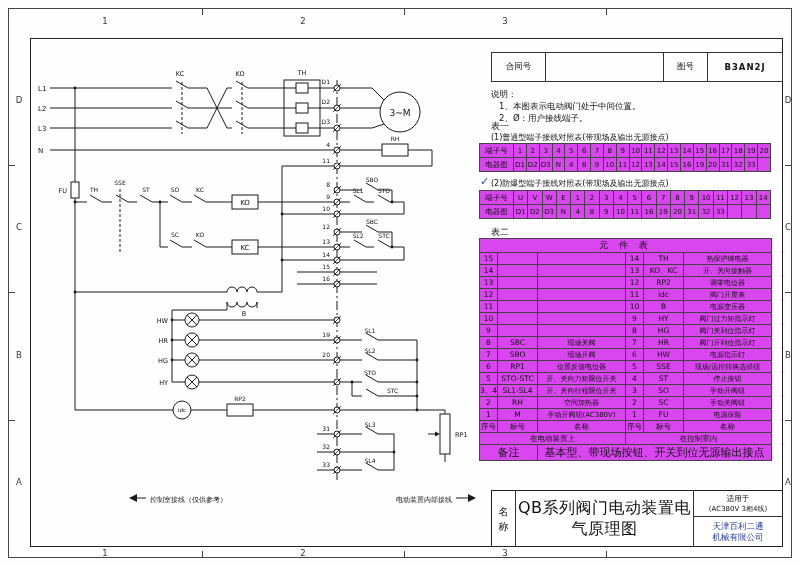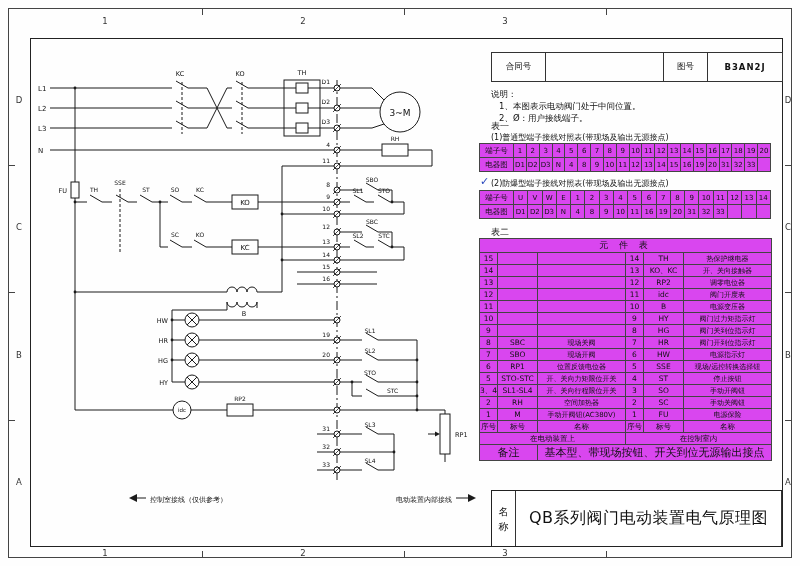--- a/index.html
+++ b/index.html
@@ -522,15 +522,23 @@
           <td class="rem" colspan="4">基本型、带现场按钮、开关到位无源输出接点</td>
         </tr>
   </tbody>
     </table>
 
   <div class="title-block">
     <div class="tb-label">
         <span>名称</span>
       </div>
     <div class="tb-name">QB系列阀门电动装置电气原理图</div>
+    <div class="tb-right">
+      <div class="tb-apply">适用于</div>
+      <div class="tb-spec">(AC380V 3相4线)</div>
+      <div class="tb-co">
+        <div>天津百利二通</div>
+        <div>机械有限公司</div>
+      </div>
+    </div>
   </div>
 
 </div>
 
 </body></html>

